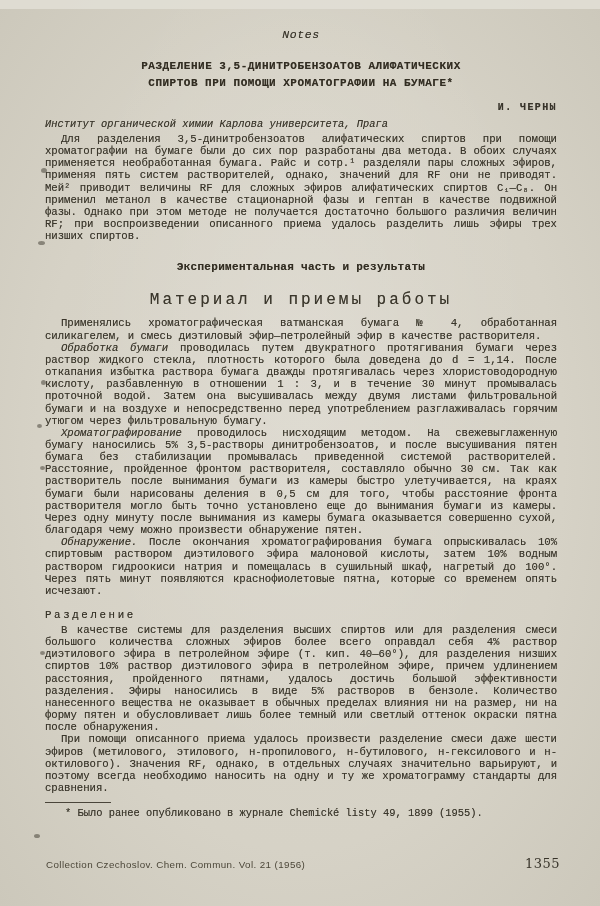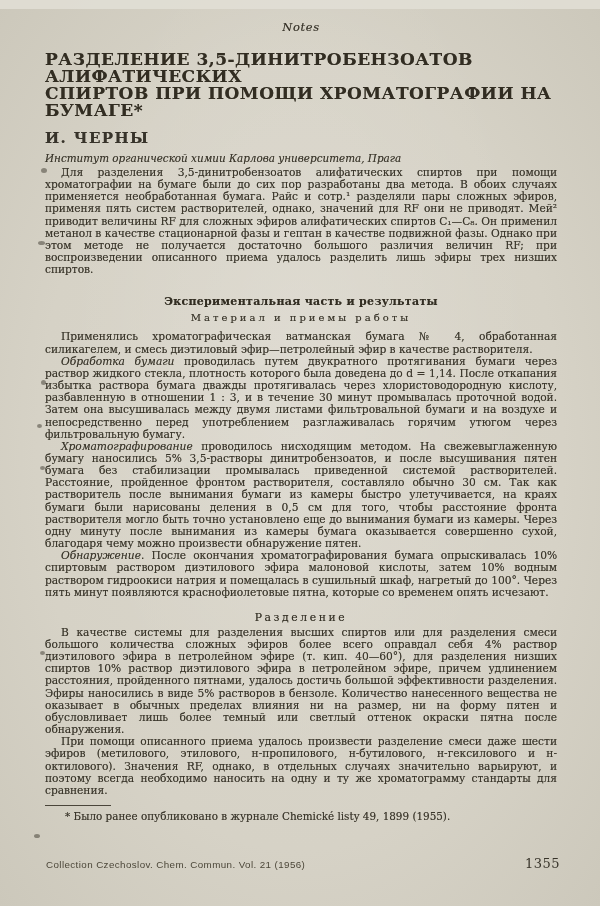--- a/index.html
+++ b/index.html
@@ -24,53 +24,54 @@
   }
   .s1{left:41px;top:168px;width:6px;height:5px;}
   .s2{left:38px;top:241px;width:7px;height:4px;}
   .s3{left:41px;top:380px;width:5px;height:5px;}
   .s4{left:37px;top:424px;width:5px;height:4px;}
   .s5{left:40px;top:466px;width:5px;height:4px;}
   .s6{left:40px;top:651px;width:5px;height:4px;}
   .s7{left:34px;top:834px;width:6px;height:4px;}
 
   .content{
-    position:absolute;left:45px;right:43px;top:20px;
+    position:absolute;left:45px;right:43px;top:28px;
     text-shadow:0 0 .6px rgba(58,54,43,.55);
+    font-family:Liberation Mono, monospace;
   }
   .center{text-align:center;}
 
   .running-head{font-style:italic;font-size:11.5px;letter-spacing:.6px;color:#38342a;}
   .title{
-    margin:17px 0 0 0;font-size:17px;font-weight:bold;color:#322d22;
-    letter-spacing:.5px;line-height:17px;text-align:left;
+    margin:17px 0 0 0;font-size:11px;font-weight:bold;color:#322d22;
+    letter-spacing:.5px;line-height:17px;text-align:center;
   }
   .title span{display:block;}
-  .author{margin-top:10px;font-size:15px;font-weight:bold;letter-spacing:1.4px;text-align:left;color:#37332a;}
+  .author{margin-top:10px;font-size:10px;font-weight:bold;letter-spacing:1.4px;text-align:right;color:#37332a;}
   .affiliation{margin-top:5px;font-style:italic;font-size:10.4px;}
   .received{margin-top:9px;font-size:10.6px;text-align:center;}
 
   p.body{
     margin:0;font-size:10.7px;line-height:12.15px;
     text-align:justify;text-justify:inter-word;
     letter-spacing:-0.05px;
   }
   p.ind{text-indent:16px;}
   p.first{margin-top:3px;}
   .lead{font-style:italic;}
 
   .sec-heading{
     margin:19px 0 0 0;font-size:11px;font-weight:bold;text-align:center;
     color:#322d22;letter-spacing:.3px;
   }
   .sub-heading{
-    margin-top:4px;font-size:10px;letter-spacing:3px;text-align:center;
+    margin-top:18px;font-size:16px;letter-spacing:3px;text-align:center;
   }
   .sep-heading{
-    margin:12px 0 3px 0;font-size:10.8px;font-weight:normal;letter-spacing:2.6px;text-align:center;color:#353126;
+    margin:12px 0 3px 0;font-size:10.8px;font-weight:normal;letter-spacing:2.6px;text-align:left;color:#353126;
   }
   .gap-md{height:8px;}
 
   .footnote-rule{
     width:66px;border:0;border-top:1.1px solid #4a453a;
     margin:8px 0 3px 0;
   }
   p.footnote{
     margin:4px;font-size:10.4px;line-height:12px;text-indent:16px;
     text-align:left;letter-spacing:0;

